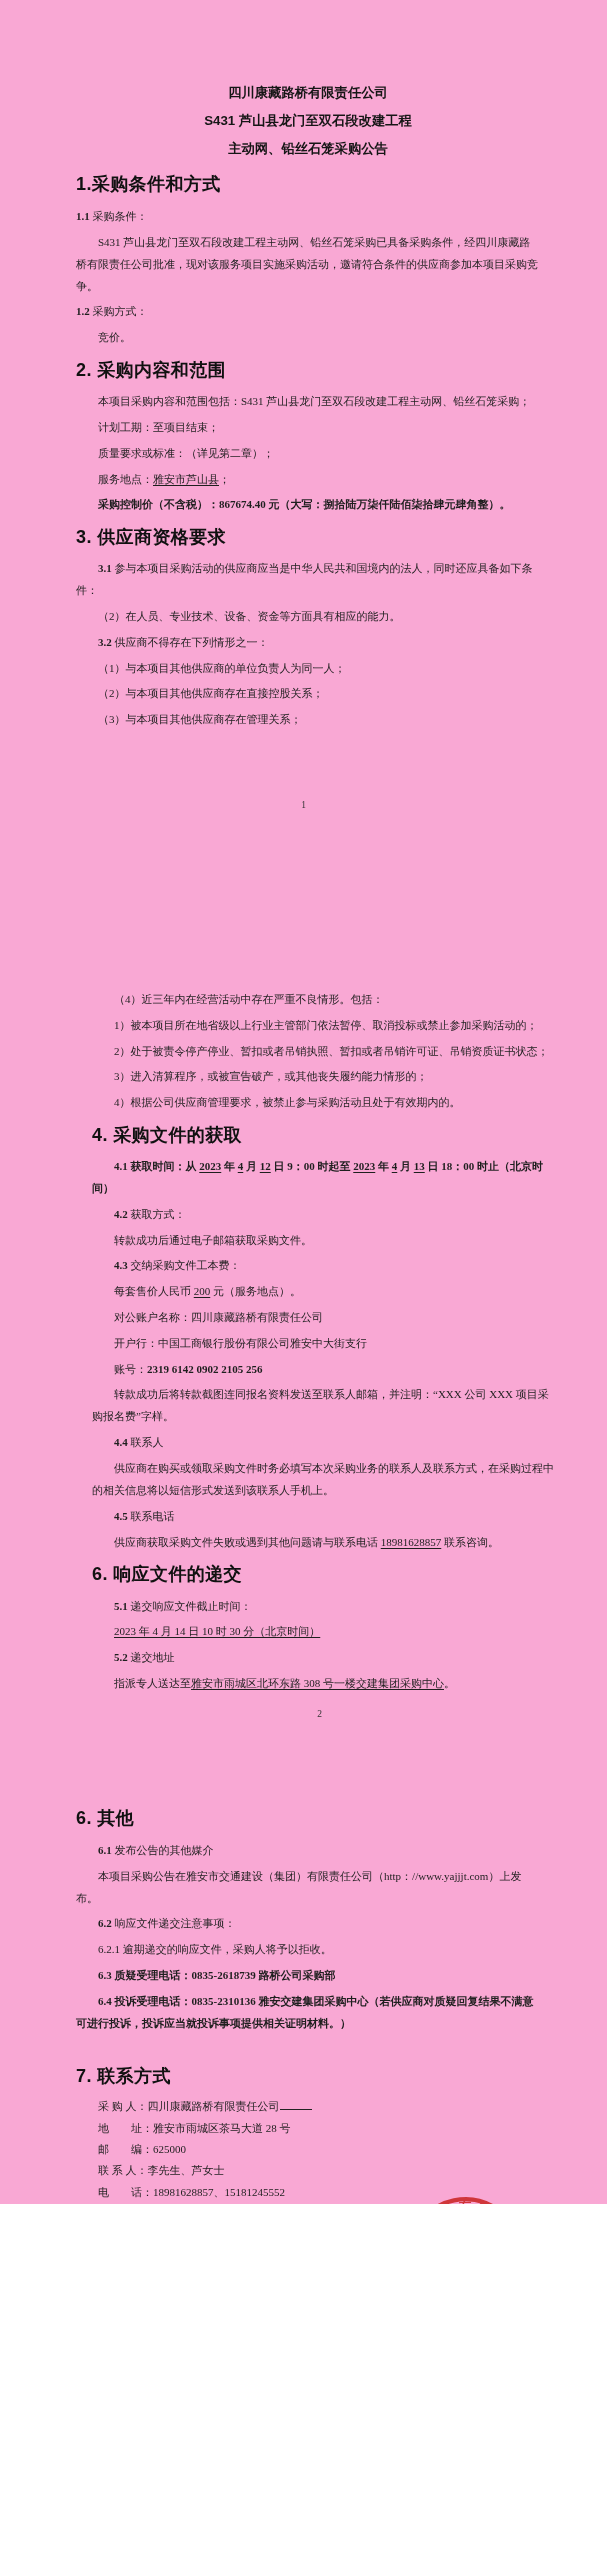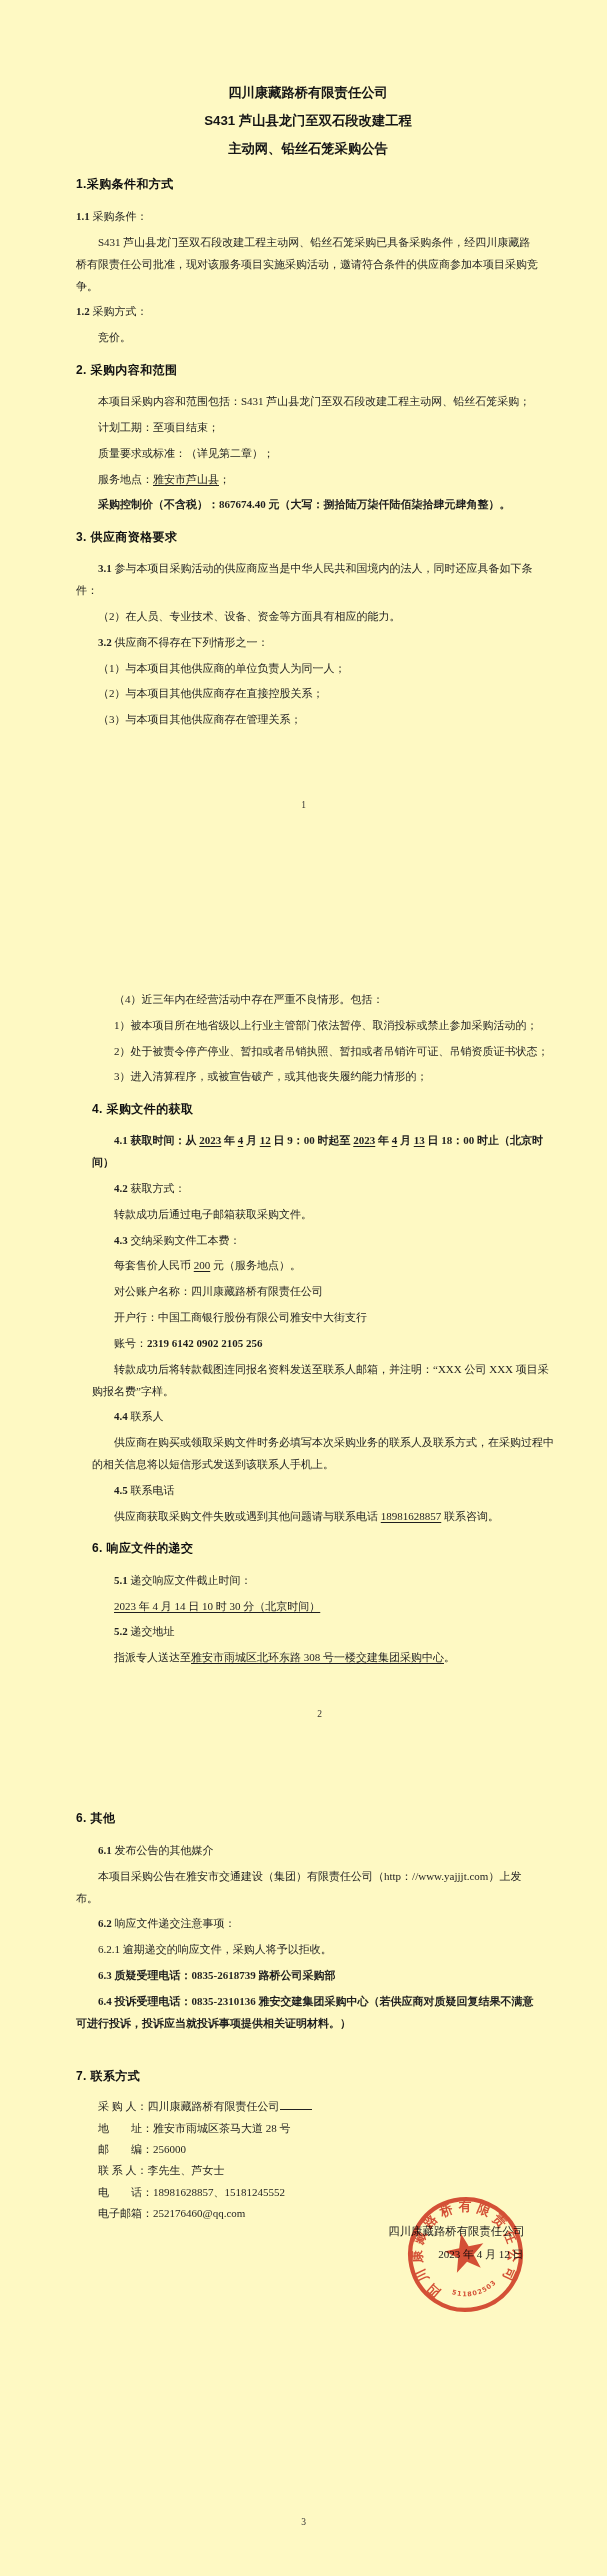--- a/index.html
+++ b/index.html
@@ -1,26 +1,26 @@
 <!DOCTYPE html>
 <html style="font-size:12px"><head>
 <meta charset="utf-8">
 <style>
   html,body{margin:0;padding:0;background:#fff;}
-  .doc{position:relative;width:607px;height:2576px;background:#fef9c3;overflow:hidden;
+  .doc{position:relative;width:607px;height:2204px;background:#f9a8d4;overflow:hidden;
        font-family:"Liberation Serif","DejaVu Serif",serif;color:#1f1f1f;}
   .page{position:absolute;left:0;width:607px;overflow:hidden;}
   #page-1{top:0;height:859px;}
   #page-2{top:909px;height:859px;margin-left:16px;}
   #page-3{top:1718px;height:858px;}
   .content{padding:79px 67px 0 76px;}
   .title{text-align:center;font-family:"Liberation Sans","DejaVu Sans",sans-serif;
          font-weight:bold;font-size:13.3px;line-height:28px;color:#161616;margin-bottom:7.6px;}
   .h2{font-family:"Liberation Sans","DejaVu Sans",sans-serif;font-weight:bold;
-      font-size:12px;line-height:20.5px;color:#111;margin:11.4px 0 10px;letter-spacing:0.4px;}
+      font-size:18px;line-height:20.5px;color:#111;margin:11.4px 0 10px;letter-spacing:0.4px;}
   .h2.gap{margin-top:32px;}
   .p{font-size:11px;line-height:22px;margin:0 0 3.8px;text-indent:2em;}
   .p.noind{text-indent:0;}
   .p.bold{font-weight:bold;}
   .p.tight{line-height:20.5px;margin-bottom:0.8px;}
   .b{font-weight:bold;}
   .u{text-decoration:underline;text-underline-offset:2.3px;}
   .blank{display:inline-block;width:32px;height:1em;border-bottom:0.8px solid #222;vertical-align:baseline;}
   .pagenum{position:absolute;left:0;right:0;bottom:49px;text-align:center;
            font-size:9.5px;color:#333;font-family:"Liberation Serif",serif;}
@@ -64,20 +64,21 @@
       </div>
     <div class="pagenum">1</div>
   </section>
 
   <section class="page" id="page-2">
     <div class="content">
         <div class="p"><span>（4）近三年内在经营活动中存在严重不良情形。包括：</span></div>
         <div class="p"><span>1）被本项目所在地省级以上行业主管部门依法暂停、取消投标或禁止参加采购活动的；</span></div>
         <div class="p"><span>2）处于被责令停产停业、暂扣或者吊销执照、暂扣或者吊销许可证、吊销资质证书状态；</span></div>
         <div class="p"><span>3）进入清算程序，或被宣告破产，或其他丧失履约能力情形的；</span></div>
+        <div class="p"><span>4）根据公司供应商管理要求，被禁止参与采购活动且处于有效期内的。</span></div>
         <div class="h2"><span>4. 采购文件的获取</span></div>
         <div class="p bold"><span>4.1 获取时间：从 </span><span class="u">2023</span><span> 年 </span><span class="u">4</span><span> 月 </span><span class="u">12</span><span> 日 9：00 时起至 </span><span class="u">2023</span><span> 年 </span><span class="u">4</span><span> 月 </span><span class="u">13</span><span> 日 18：00 时止（北京时间）</span></div>
         <div class="p"><span class="b">4.2 </span><span>获取方式：</span></div>
         <div class="p"><span>转款成功后通过电子邮箱获取采购文件。</span></div>
         <div class="p"><span class="b">4.3 </span><span>交纳采购文件工本费：</span></div>
         <div class="p"><span>每套售价人民币 </span><span class="u">200</span><span> 元（服务地点）。</span></div>
         <div class="p"><span>对公账户名称：四川康藏路桥有限责任公司</span></div>
         <div class="p"><span>开户行：中国工商银行股份有限公司雅安中大街支行</span></div>
         <div class="p"><span>账号：</span><span class="b">2319 6142 0902 2105 256</span></div>
         <div class="p"><span>转款成功后将转款截图连同报名资料发送至联系人邮箱，并注明：“XXX 公司 XXX 项目采购报名费”字样。</span></div>
@@ -99,21 +100,21 @@
         <div class="h2"><span>6. 其他</span></div>
         <div class="p"><span class="b">6.1 </span><span>发布公告的其他媒介</span></div>
         <div class="p"><span>本项目采购公告在雅安市交通建设（集团）有限责任公司（http：//www.yajjjt.com）上发布。</span></div>
         <div class="p"><span class="b">6.2 </span><span>响应文件递交注意事项：</span></div>
         <div class="p"><span>6.2.1 逾期递交的响应文件，采购人将予以拒收。</span></div>
         <div class="p bold"><span>6.3 质疑受理电话：0835-2618739 路桥公司采购部</span></div>
         <div class="p bold"><span>6.4 投诉受理电话：0835-2310136 雅安交建集团采购中心（若供应商对质疑回复结果不满意可进行投诉，投诉应当就投诉事项提供相关证明材料。）</span></div>
         <div class="h2 gap"><span>7. 联系方式</span></div>
         <div class="p tight"><span>采 购 人：四川康藏路桥有限责任公司</span><span class="blank"></span></div>
         <div class="p tight"><span>地　　址：雅安市雨城区茶马大道 28 号</span></div>
-        <div class="p tight"><span>邮　　编：256000</span></div>
+        <div class="p tight"><span>邮　　编：625000</span></div>
         <div class="p tight"><span>联 系 人：李先生、芦女士</span></div>
         <div class="p tight"><span>电　　话：18981628857、15181245552</span></div>
         <div class="p tight"><span>电子邮箱：252176460@qq.com</span></div>
       </div>
 
     <div class="sig">
       <div class="sig-company">四川康藏路桥有限责任公司</div>
       <div class="sig-date">2023 年 4 月 12 日</div>
     </div>
 

